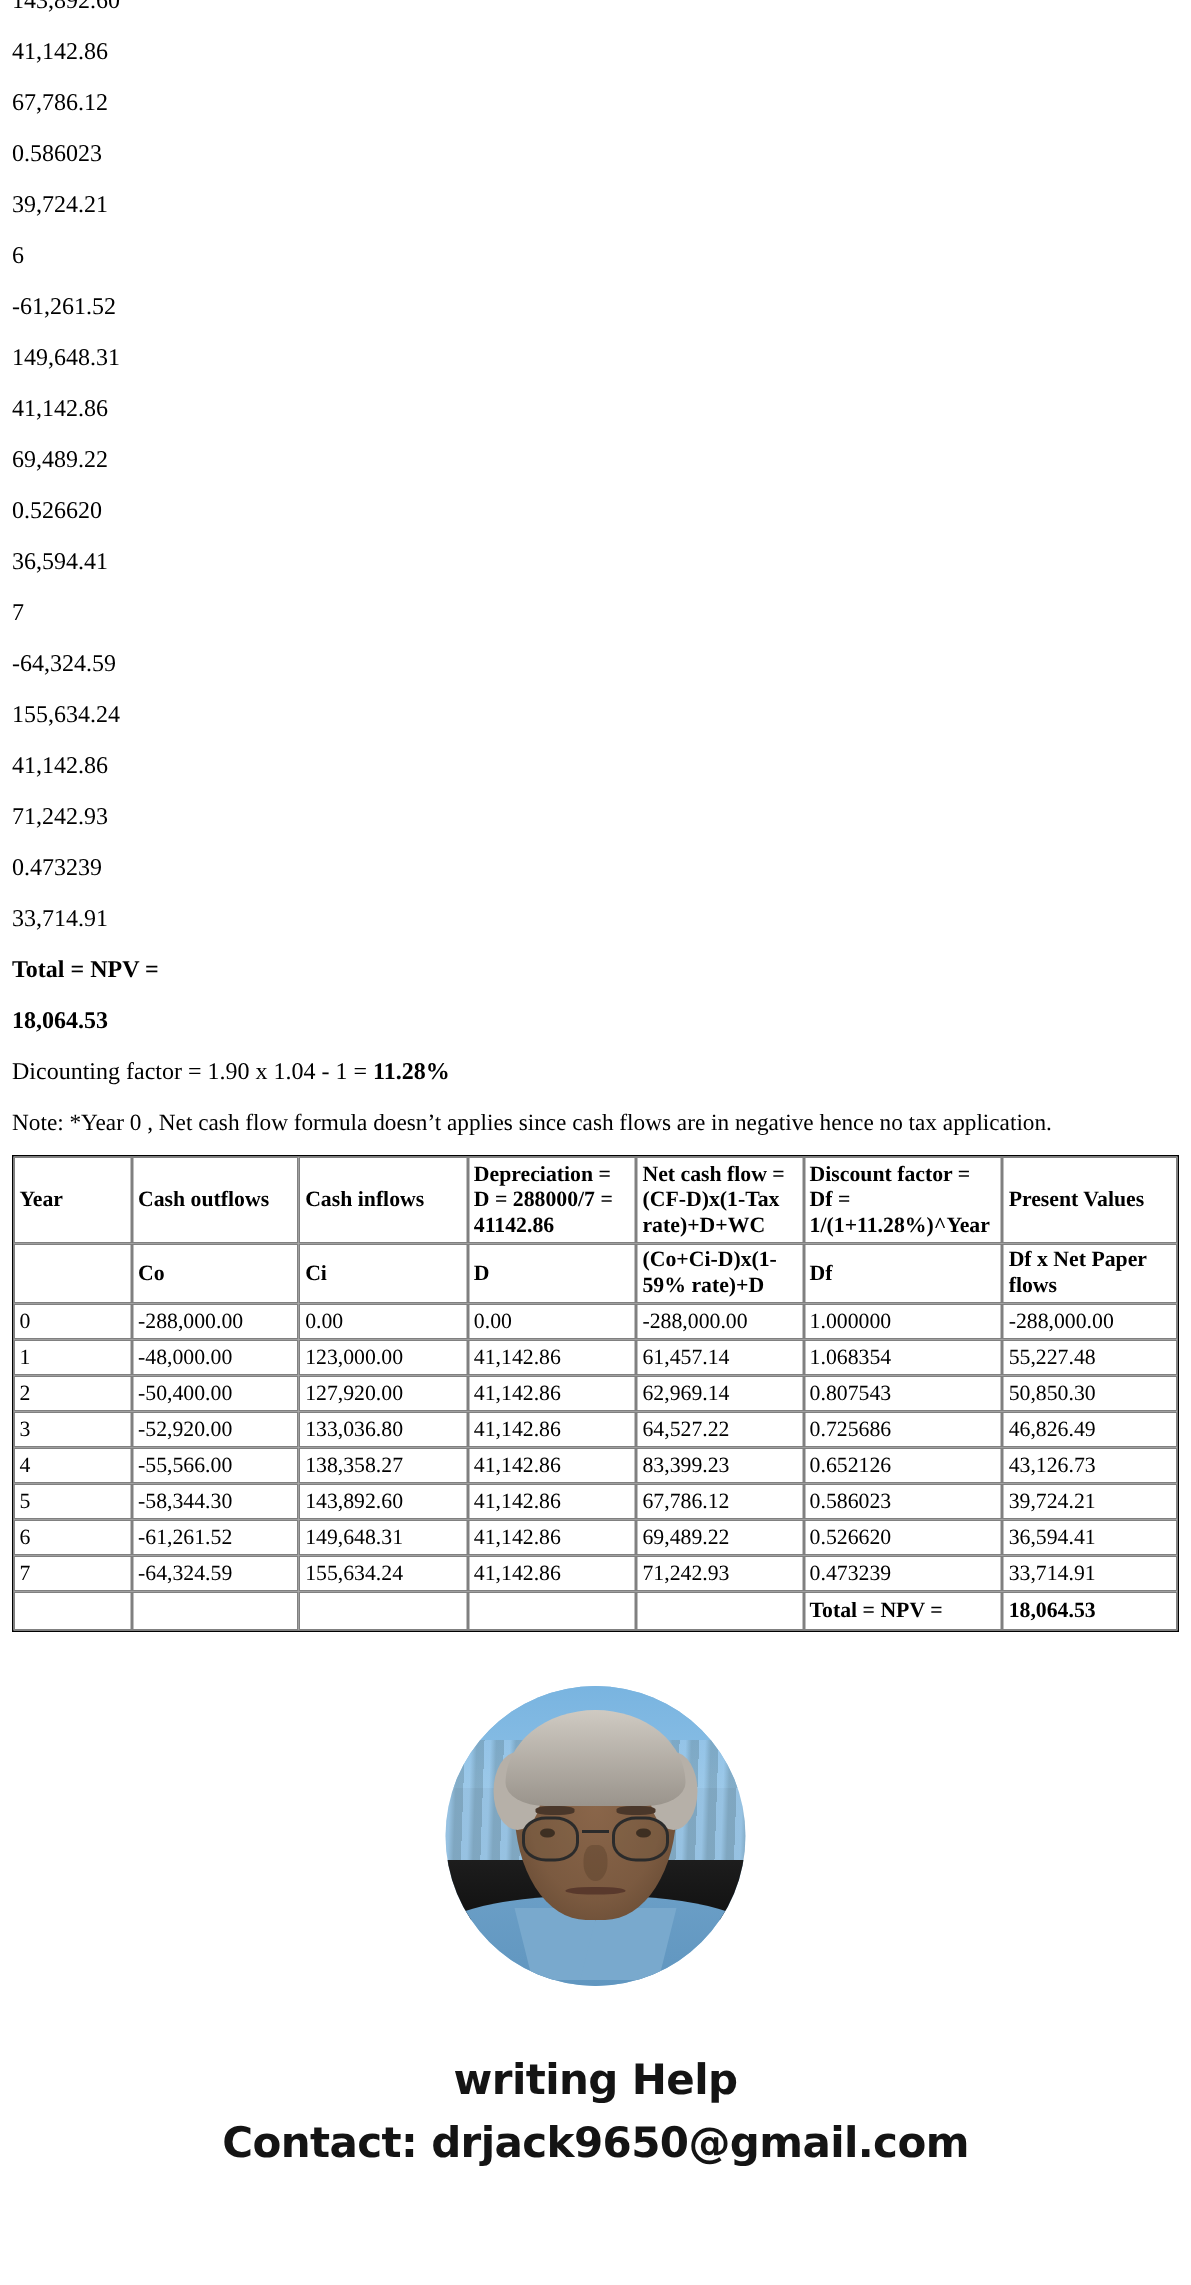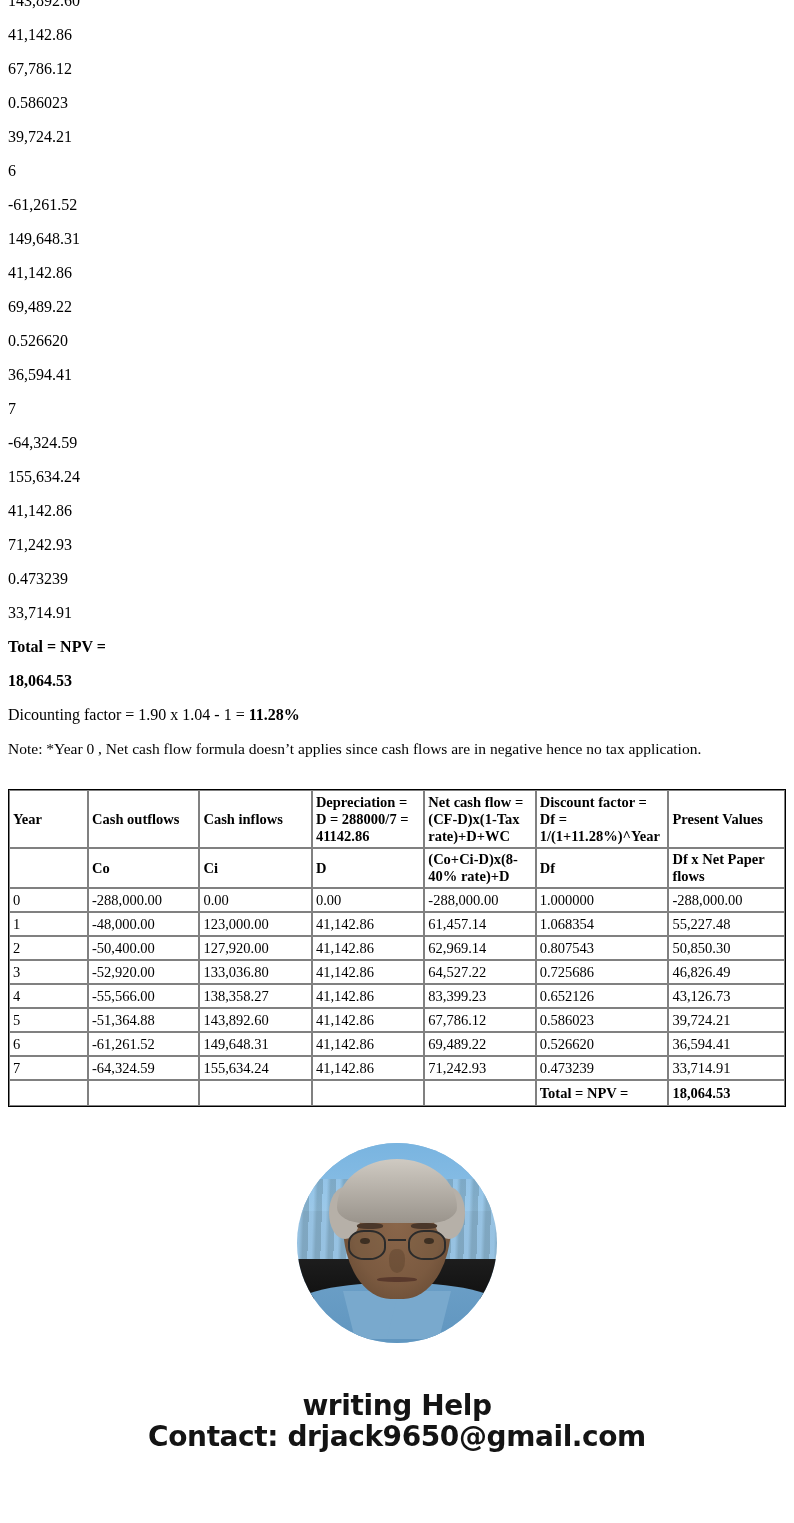--- a/index.html
+++ b/index.html
@@ -34,21 +34,21 @@
   }
   .para.bold {
     font-weight: bold;
   }
 
   .inline-bold { font-weight: bold; }
 
   .note-para {
     font-size: 15.5px;
     line-height: 19px;
-    margin: 0 0 31px 0;
+    margin: 0 0 12px 0;
     padding: 0 8px;
   }
 
   
   .table-wrap {
     padding: 0 8px;
   }
   table.npv {
     border-collapse: separate;
     border-spacing: 0;
@@ -202,21 +202,21 @@
     padding: 0 14px 14px 14px;
     text-align: center;
     font-family: "DejaVu Sans", "Liberation Sans", sans-serif;
     font-weight: bold;
     font-size: 28px;
     line-height: 30px;
     letter-spacing: -0.4px;
     color: #141414;
   }
   .promo .line2 { display: block; }
-  .promo .line3 { display: block; margin-top: 1px; }
+  .promo .line3 { display: block; margin-top: 12px; }
 </style>
 </head>
 <body>
 
 <div class="doc">
 
   <div class="para-stack">
     <p class="para">143,892.60</p>
     <p class="para">41,142.86</p>
     <p class="para">67,786.12</p>
@@ -264,21 +264,21 @@
           <td>Depreciation = D = 288000/7 = 41142.86</td>
           <td>Net cash flow = (CF-D)x(1-Tax rate)+D+WC</td>
           <td>Discount factor = Df = 1/(1+11.28%)^Year</td>
           <td>Present Values</td>
         </tr>
         <tr class="subhead">
           <td></td>
           <td>Co</td>
           <td>Ci</td>
           <td>D</td>
-          <td>(Co+Ci-D)x(8-40% rate)+D</td>
+          <td>(Co+Ci-D)x(1-59% rate)+D</td>
           <td>Df</td>
           <td>Df x Net Paper flows</td>
         </tr>
 
         <tr class="data">
           <td>0</td>
           <td>-288,000.00</td>
           <td>0.00</td>
           <td>0.00</td>
           <td>-288,000.00</td>
@@ -316,21 +316,21 @@
           <td>4</td>
           <td>-55,566.00</td>
           <td>138,358.27</td>
           <td>41,142.86</td>
           <td>83,399.23</td>
           <td>0.652126</td>
           <td>43,126.73</td>
         </tr>
         <tr class="data">
           <td>5</td>
-          <td>-51,364.88</td>
+          <td>-58,344.30</td>
           <td>143,892.60</td>
           <td>41,142.86</td>
           <td>67,786.12</td>
           <td>0.586023</td>
           <td>39,724.21</td>
         </tr>
         <tr class="data">
           <td>6</td>
           <td>-61,261.52</td>
           <td>149,648.31</td>

